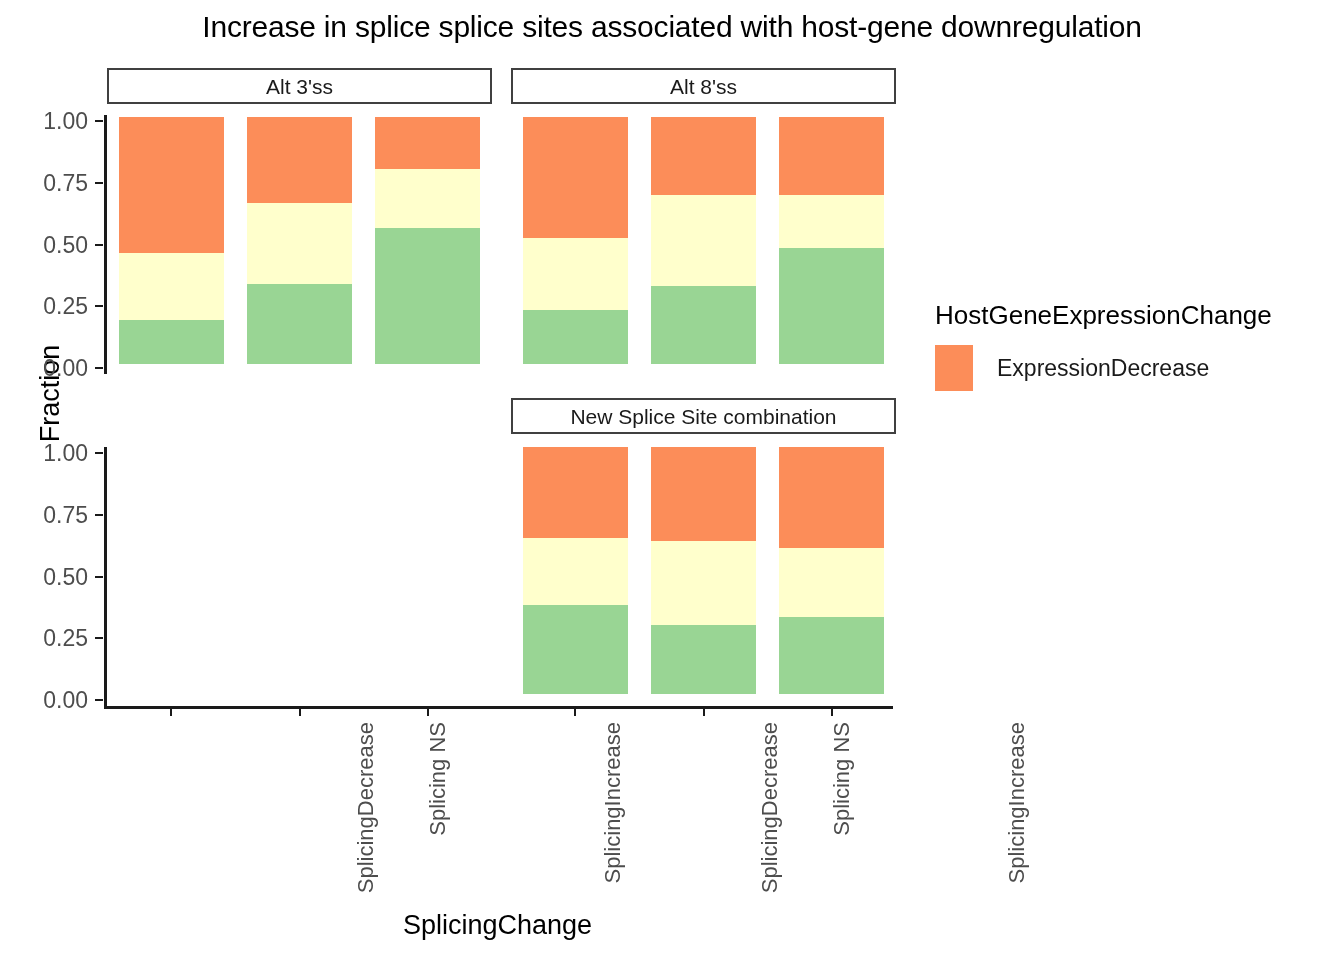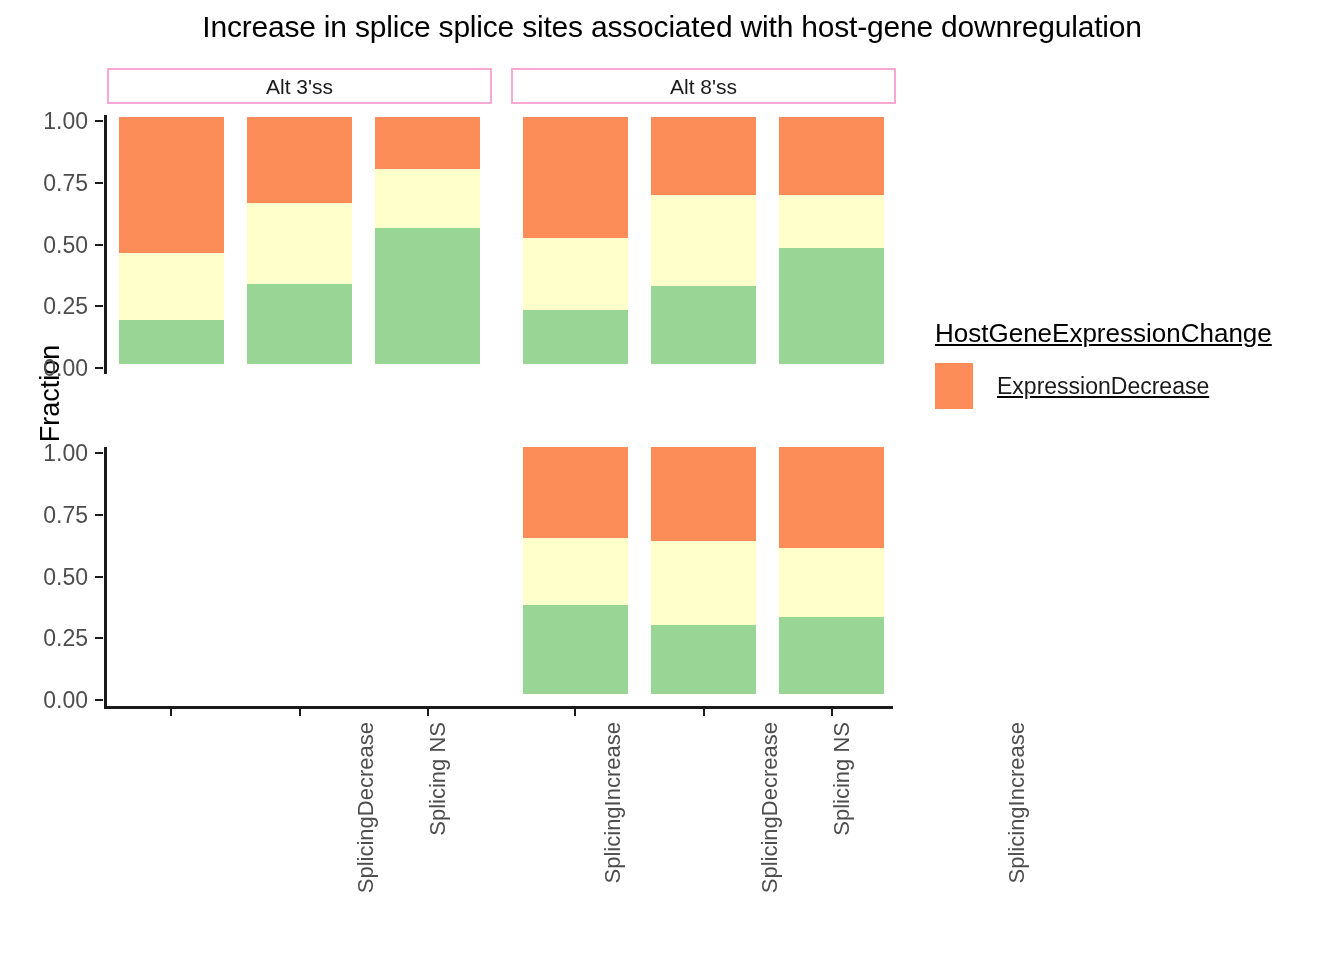--- a/index.html
+++ b/index.html
@@ -77,21 +77,21 @@
   .panel.row0 { top: 0; height: 302px; }
   .panel.row1 { top: 330px; height: 302px; }
 
   .strip {
     position: absolute;
     left: 0;
     top: 0;
     width: 385px;
     height: 36px;
     box-sizing: border-box;
-    border: 2px solid #f9a8d4;
+    border: 2px solid #404040;
     background: #ffffff;
     display: flex;
     align-items: center;
     justify-content: center;
   }
   .strip-label {
     font-size: 21px;
     color: #1a1a1a;
     line-height: 1;
   }
@@ -164,22 +164,21 @@
     white-space: nowrap;
     transform-origin: right top;
     transform: rotate(-90deg);
     text-align: right;
   }
 
   
   .legend {
     position: absolute;
     left: 935px;
-    top: 318px;
-    text-decoration: underline;
+    top: 300px;
   }
   .legend-title {
     font-size: 26px;
     color: #000000;
     margin-bottom: 14px;
     white-space: nowrap;
   }
   .legend-item {
     display: flex;
     align-items: center;
@@ -198,20 +197,21 @@
   }
 </style>
 </head>
 <body>
 
 <div id="root">
 
   <div class="plot-title">Increase in splice splice sites associated with host-gene downregulation</div>
 
   <div class="axis-title-y">Fraction</div>
+  <div class="axis-title-x">SplicingChange</div>
 
   <div class="panels" id="panels">
       <div class="panel row0 col0">
         <div class="strip">
           <div class="strip-label">Alt 3'ss</div>
         </div>
         <div class="panel-area">
           <div class="bars">
             <div class="bar" title="SplicingDecrease">
               <div class="seg" style="height: 55%; background: rgb(252, 141, 89);"></div>
@@ -249,20 +249,23 @@
             </div>
             <div class="bar" title="SplicingIncrease">
               <div class="seg" style="height: 31.5%; background: rgb(252, 141, 89);"></div>
               <div class="seg" style="height: 21.5%; background: rgb(255, 255, 204);"></div>
               <div class="seg" style="height: 47%; background: rgb(153, 213, 148);"></div>
             </div>
           </div>
         </div>
       </div>
       <div class="panel row1 col1">
+        <div class="strip">
+          <div class="strip-label">New Splice Site combination</div>
+        </div>
         <div class="panel-area">
           <div class="bars">
             <div class="bar" title="SplicingDecrease">
               <div class="seg" style="height: 37%; background: rgb(252, 141, 89);"></div>
               <div class="seg" style="height: 27%; background: rgb(255, 255, 204);"></div>
               <div class="seg" style="height: 36%; background: rgb(153, 213, 148);"></div>
             </div>
             <div class="bar" title="Splicing NS">
               <div class="seg" style="height: 38%; background: rgb(252, 141, 89);"></div>
               <div class="seg" style="height: 34%; background: rgb(255, 255, 204);"></div>

